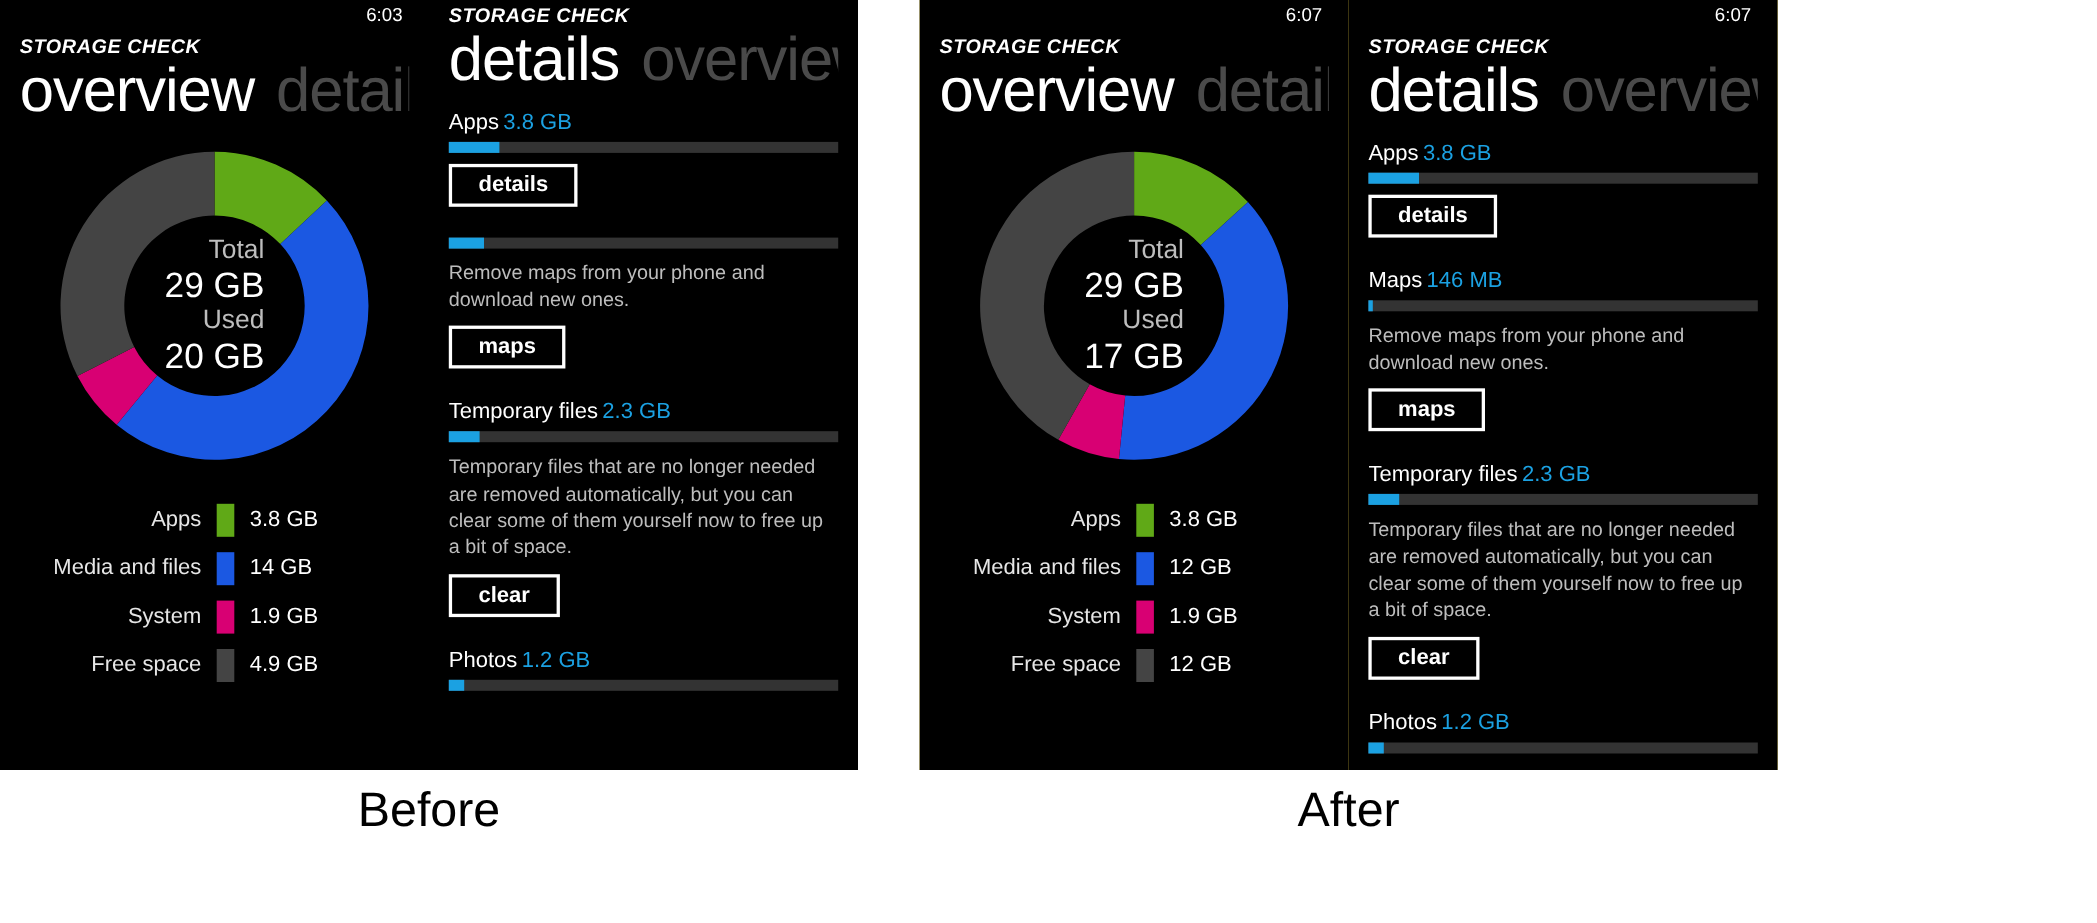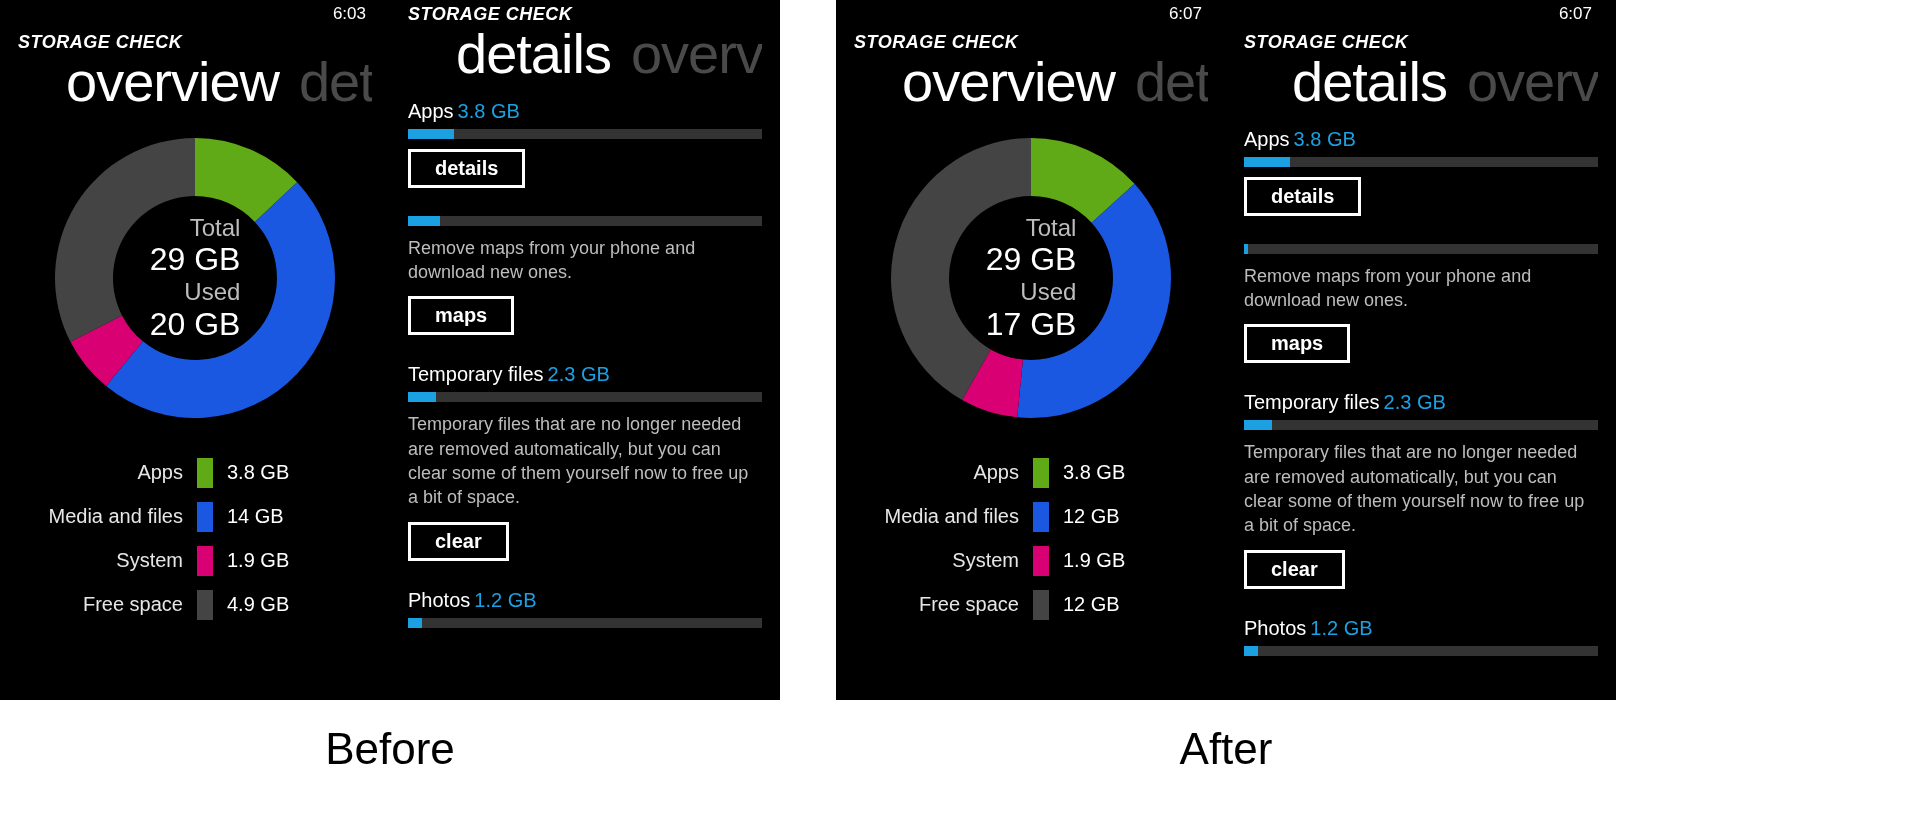--- a/index.html
+++ b/index.html
@@ -50,21 +50,20 @@
     color: #fff;
     font-style: italic;
   }
   .pivot {
     display: flex;
     gap: 20px;
     margin-top: 0px;
     margin-bottom: 16px;
     white-space: nowrap;
     overflow: hidden;
-    margin-left: 48px;
   }
   .pivot span {
     font-size: 56px;
     font-weight: 300;
     letter-spacing: -1px;
     line-height: 1.05;
   }
   .pivot .active { color: #fff; }
   .pivot .inactive { color: #4a4a4a; }
 
@@ -145,21 +144,21 @@
     font-size: 20px;
     font-weight: 600;
     color: #fff;
     background: transparent;
   }
 
   .caption {
     font-size: 44px;
     font-weight: 300;
     color: #000;
-    margin-top: 24px;
+    margin-top: 12px;
     text-align: center;
   }
 </style>
 </head>
 <body>
 
 <div class="container">
 
   <div class="group">
     <div class="pair">
@@ -295,21 +294,21 @@
         </div>
         <div class="app-title">STORAGE CHECK</div>
         <div class="pivot">
           <span class="active">details</span>
           <span class="inactive">overview</span>
         </div>
         <div id="details-after">
             <div class="detail-block"><div class="detail-head"><span>Apps</span><span class="size">3.8 GB</span></div><div class="bar">
                 <div class="bar-fill" style="width:13%"></div>
               </div><div class="btn">details</div></div>
-            <div class="detail-block"><div class="bar">
+            <div class="detail-block"><div class="detail-head"><span>Maps</span><span class="size">146 MB</span></div><div class="bar">
                 <div class="bar-fill" style="width:1%"></div>
               </div><div class="detail-desc">Remove maps from your phone and download new ones.</div><div class="btn">maps</div></div>
             <div class="detail-block"><div class="detail-head"><span>Temporary files</span><span class="size">2.3 GB</span></div><div class="bar">
                 <div class="bar-fill" style="width:8%"></div>
               </div><div class="detail-desc">Temporary files that are no longer needed are removed automatically, but you can clear some of them yourself now to free up a bit of space.</div><div class="btn">clear</div></div>
             <div class="detail-block">
               <div class="detail-head"><span>Photos</span><span class="size">1.2 GB</span></div>
               <div class="bar">
                 <div class="bar-fill" style="width:4%"></div>
               </div>

